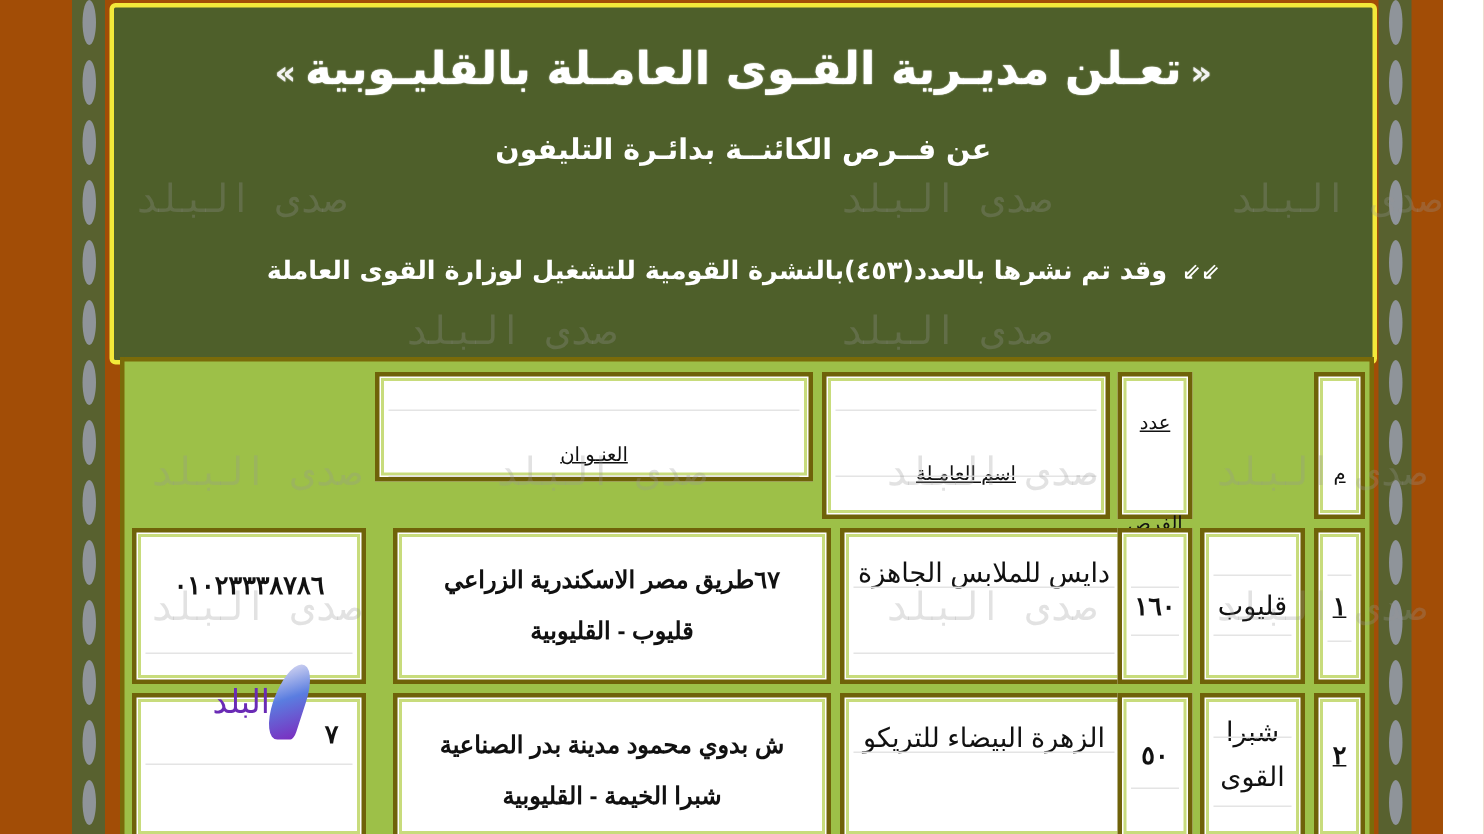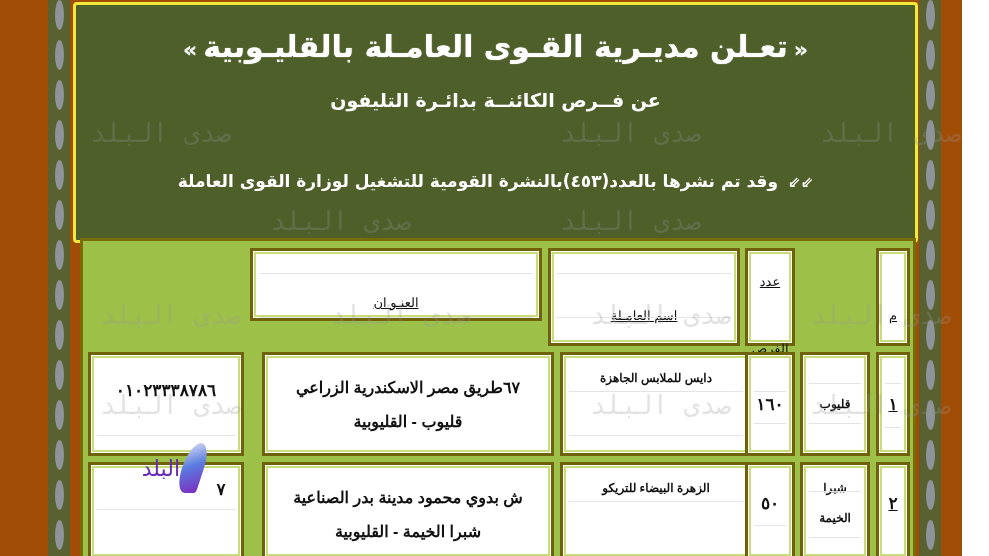--- a/index.html
+++ b/index.html
@@ -50,21 +50,21 @@
     display: flex; align-items: center; justify-content: center; text-align: center;
     font-family: "Liberation Sans", sans-serif;
   }
   .cell .guide { position: absolute; left: 6px; right: 6px; height: 1px; background: #e4e4e4; }
   .hdr { font-weight: normal; font-size: 13px; text-decoration: underline; margin-top: 36px; }
   .hdr-stack { display: flex; flex-direction: column; gap: 16px; }
   .body-text { font-size: 16px; font-weight: bold; line-height: 34px; }
   .top-align { align-items: flex-start; padding-top: 16px; margin-left: 12px; }
   .num-cell { font-size: 17px; font-weight: bold; letter-spacing: 3px; }
   .idx { font-size: 17px; font-weight: bold; text-decoration: underline; }
-  .company { font-size: 12px; font-weight: bold; }
+  .company { font-size: 18px; font-weight: normal; }
 
   .watermark {
     position: absolute; color: rgba(150,150,150,0.28); font-size: 26px;
     font-family: Liberation Mono, monospace; direction: rtl; pointer-events: none; white-space: nowrap;
   }
   .wm-url { position: absolute; left: 440px; top: 496px; font-size: 28px; color: rgba(130,130,130,0.55); font-family: "Liberation Sans", sans-serif; }
 
   .logo {
     position: absolute; left: 118px; top: 440px; width: 86px; height: 56px;
     display: flex; align-items: center; direction: rtl;
@@ -194,21 +194,21 @@
   </div>
   <div class="cell" style="left:745px; top:462px; width:50px; height:98px;">
     <div class="guide" style="top:60px;"></div>
     <span class="num-cell" style="margin-top:-16px;">٥٠</span>
   </div>
   <div class="cell" style="left:800px; top:462px; width:70px; height:98px;">
     <div class="guide" style="top:26px;"></div>
       <div class="guide" style="top:72px;"></div>
     <div class="company" style="line-height:30px; margin-top:-16px;">
       <div>شبرا</div>
-      <div>الخيمة</div>
+      <div>القوى</div>
     </div>
   </div>
   <div class="cell" style="left:876px; top:462px; width:34px; height:98px;">
     <span class="idx" style="margin-top:-16px;">٢</span>
   </div>
 
   <div class="watermark" style="left:100px; top:300px;">صدى البلد</div>
   <div class="watermark" style="left:330px; top:300px;">صدى البلد</div>
   <div class="watermark" style="left:590px; top:300px;">صدى البلد</div>
   <div class="watermark" style="left:810px; top:300px;">صدى البلد</div>

